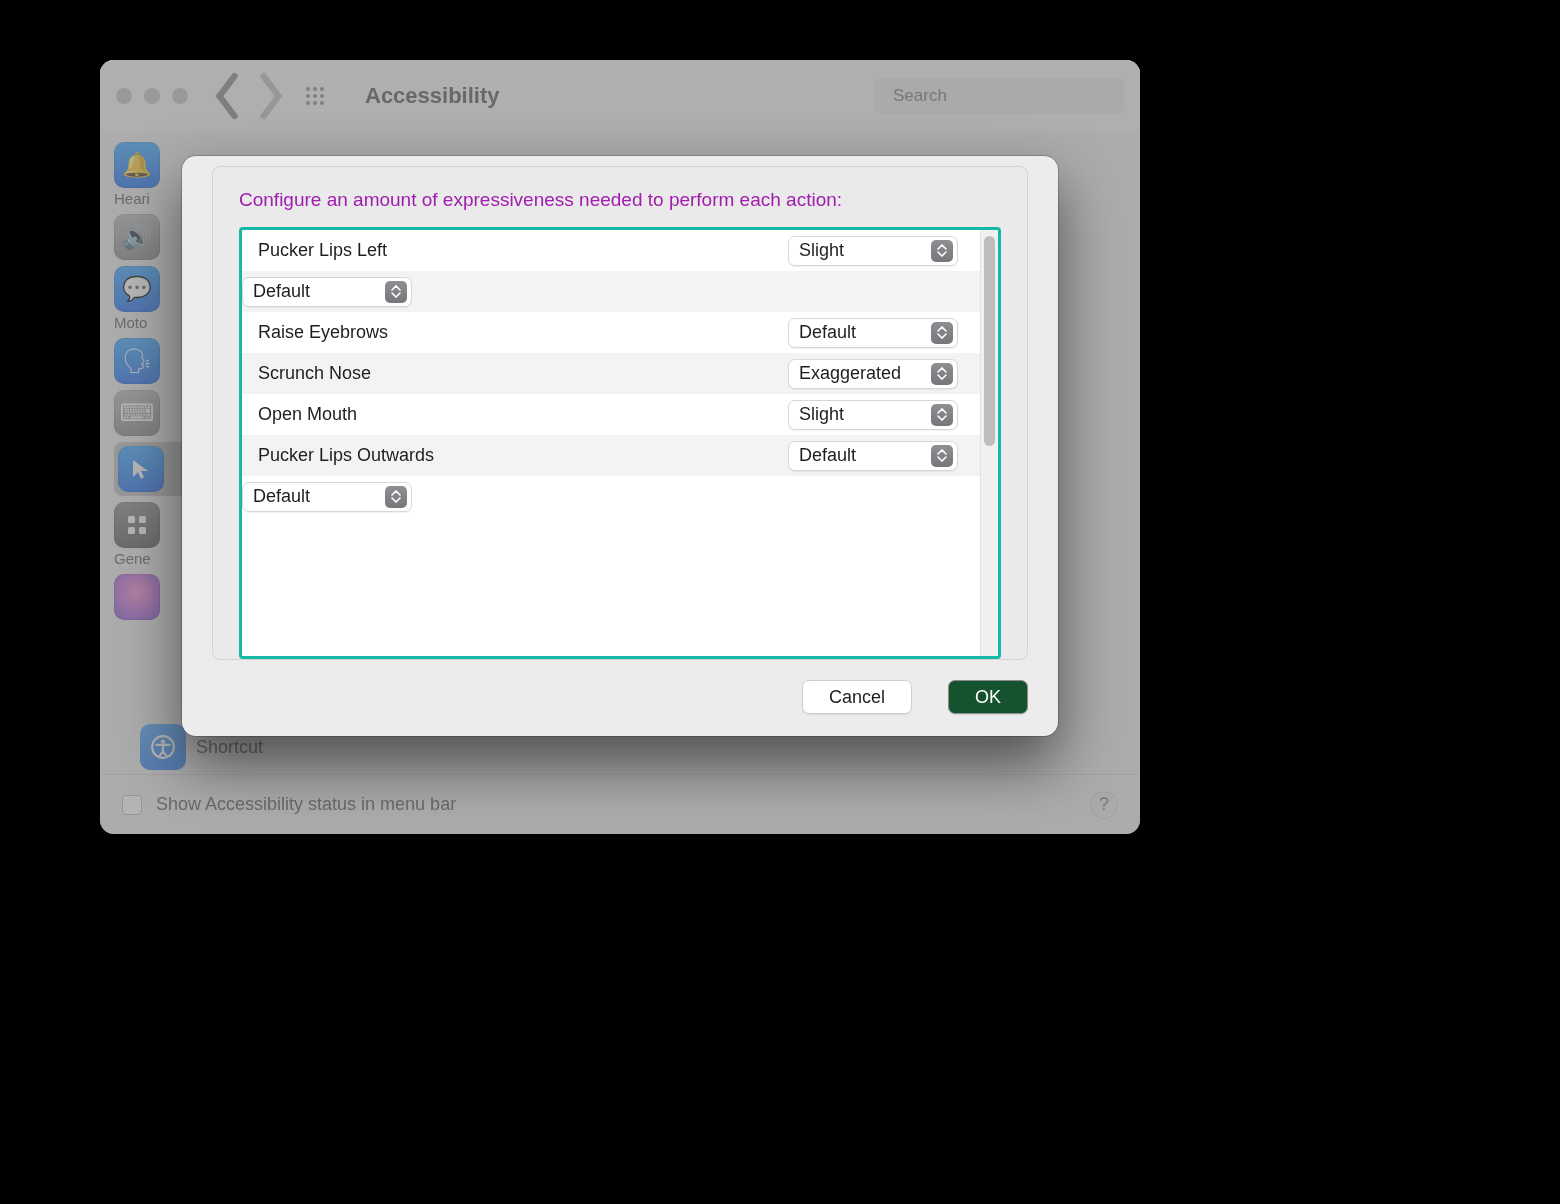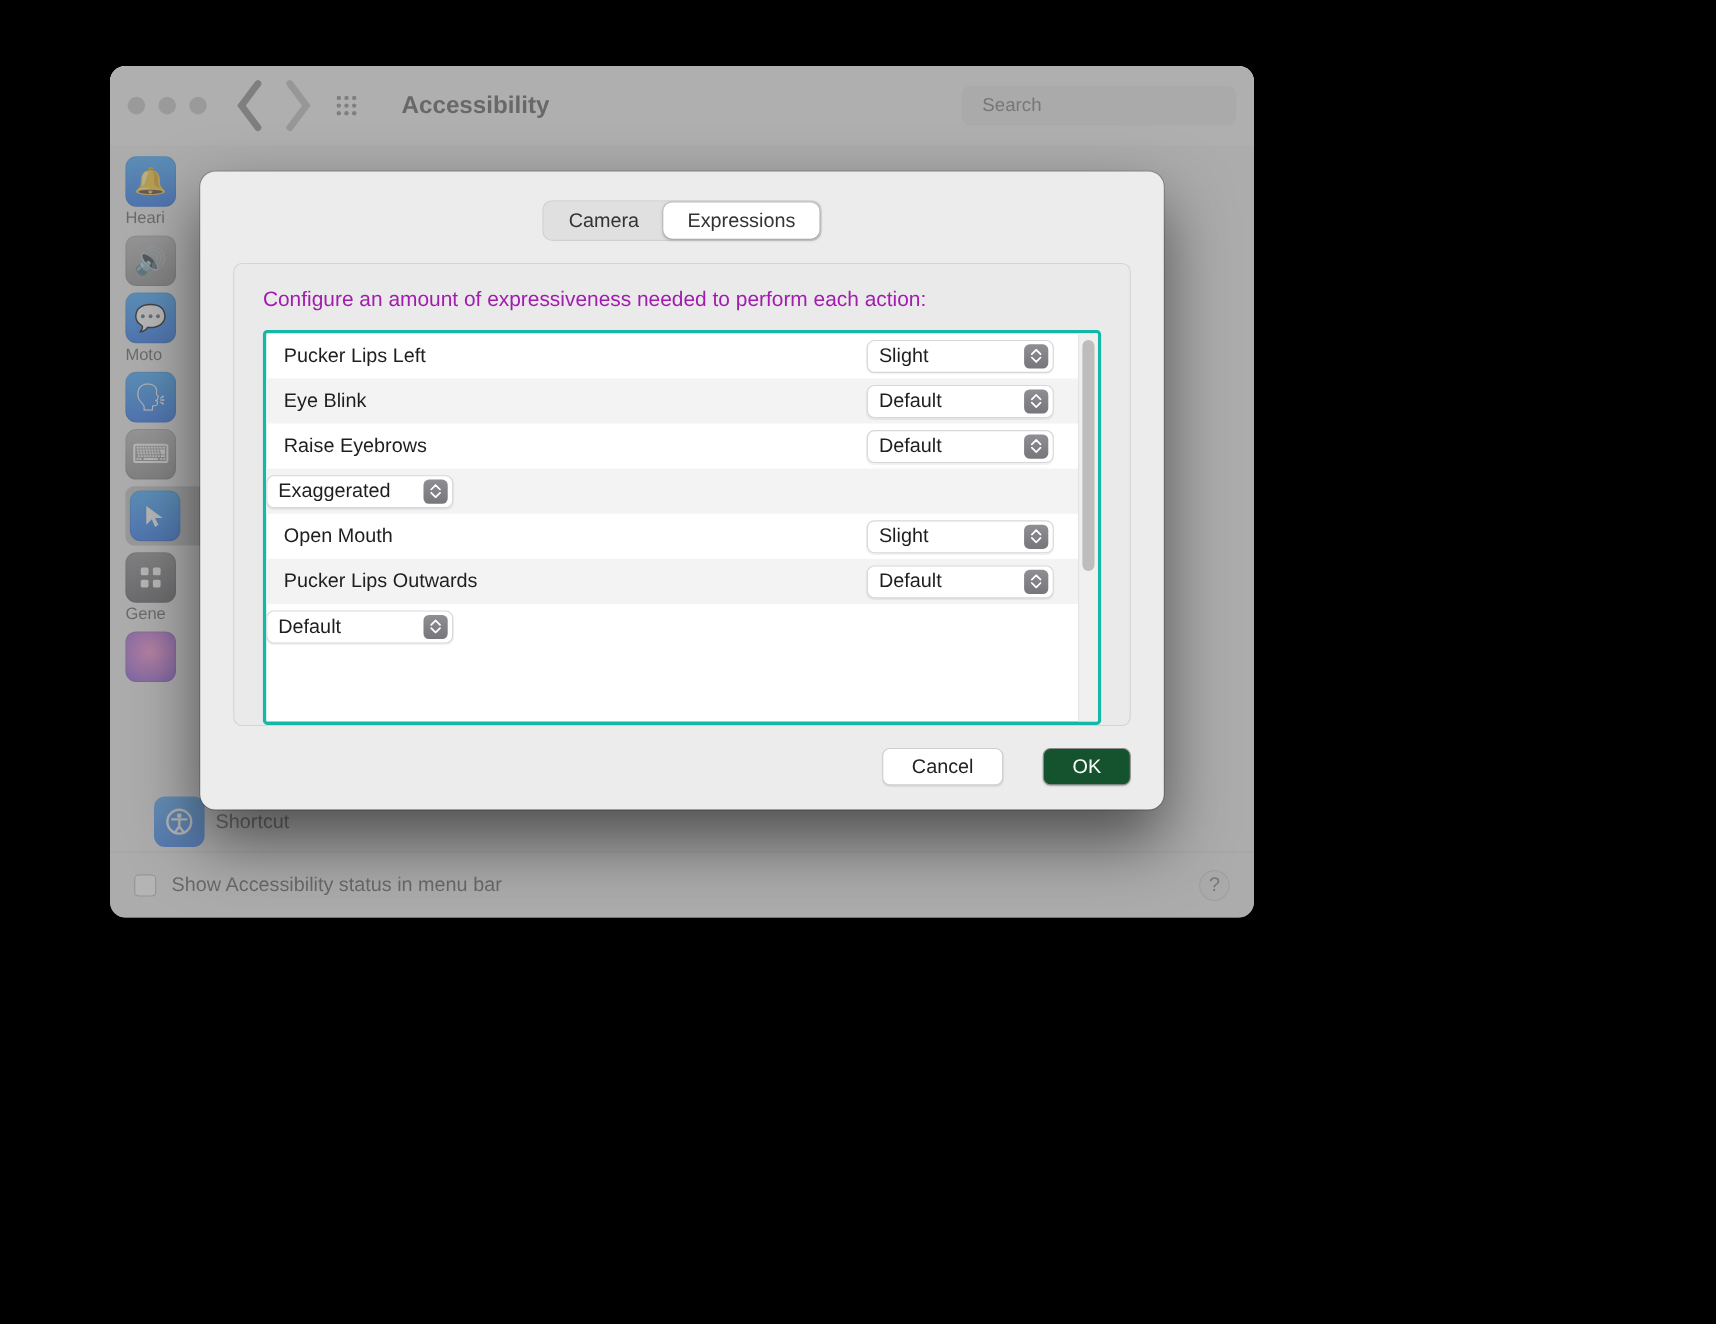--- a/index.html
+++ b/index.html
@@ -288,26 +288,20 @@
       <div class="footer-check"></div>
       <div>Show Accessibility status in menu bar</div>
       <div class="help-btn">?</div>
     </div>
   </div>
 
   <div class="dim-overlay"></div>
 </div>
 
 <div class="sheet">
-  <div class="seg-wrap">
-    <div class="segmented">
-      <button class="seg-btn">Camera</button>
-      <button class="seg-btn active">Expressions</button>
-    </div>
-  </div>
 
   <div class="inset-panel">
     <div class="instruction">Configure an amount of expressiveness needed to perform each action:</div>
     <div class="table-wrap">
       <div class="rows" id="rows-container">
           <div class="row">
             <div class="cell-name">Pucker Lips Left</div>
             <div class="cell-sel">
               <div class="popup">
                 <span class="val">Slight</span>
@@ -316,21 +310,20 @@
                     <path d="M1 5 L5 1 L9 5" fill="none" stroke="#fff" stroke-width="1.6" stroke-linecap="round"></path>
                   </svg>
                   <svg viewBox="0 0 10 6">
                     <path d="M1 1 L5 5 L9 1" fill="none" stroke="#fff" stroke-width="1.6" stroke-linecap="round"></path>
                   </svg>
                 </span>
               </div>
             </div>
           </div>
           <div class="row">
-            <div class="cell-name">Eye Blink</div>
             <div class="cell-sel">
               <div class="popup">
                 <span class="val">Default</span>
                 <span class="stepper">
                   <svg viewBox="0 0 10 6">
                     <path d="M1 5 L5 1 L9 5" fill="none" stroke="#fff" stroke-width="1.6" stroke-linecap="round"></path>
                   </svg>
                   <svg viewBox="0 0 10 6">
                     <path d="M1 1 L5 5 L9 1" fill="none" stroke="#fff" stroke-width="1.6" stroke-linecap="round"></path>
                   </svg>
@@ -348,20 +341,21 @@
                     <path d="M1 5 L5 1 L9 5" fill="none" stroke="#fff" stroke-width="1.6" stroke-linecap="round"></path>
                   </svg>
                   <svg viewBox="0 0 10 6">
                     <path d="M1 1 L5 5 L9 1" fill="none" stroke="#fff" stroke-width="1.6" stroke-linecap="round"></path>
                   </svg>
                 </span>
               </div>
             </div>
           </div>
           <div class="row">
+            <div class="cell-name">Scrunch Nose</div>
             <div class="cell-sel">
               <div class="popup">
                 <span class="val">Exaggerated</span>
                 <span class="stepper">
                   <svg viewBox="0 0 10 6">
                     <path d="M1 5 L5 1 L9 5" fill="none" stroke="#fff" stroke-width="1.6" stroke-linecap="round"></path>
                   </svg>
                   <svg viewBox="0 0 10 6">
                     <path d="M1 1 L5 5 L9 1" fill="none" stroke="#fff" stroke-width="1.6" stroke-linecap="round"></path>
                   </svg>

